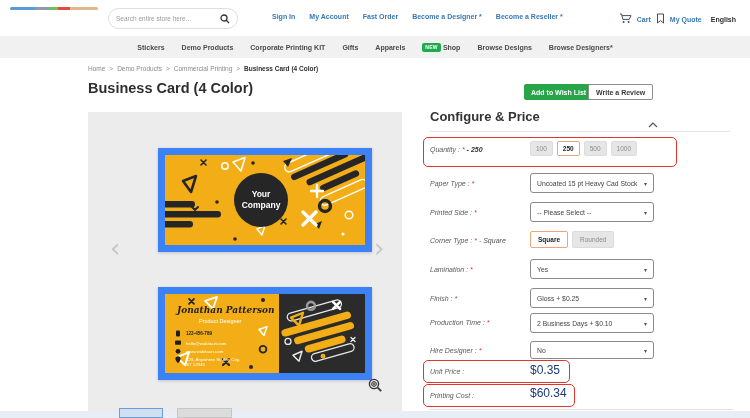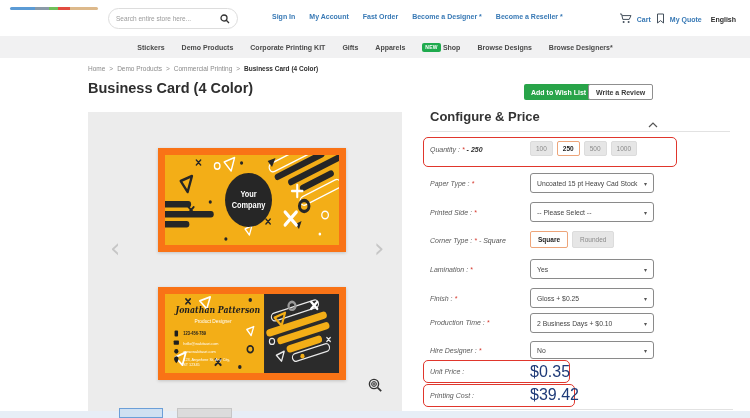--- a/index.html
+++ b/index.html
@@ -39,21 +39,21 @@
   .page-title { position:absolute; left:88px; top:80px; font-size:14.5px; font-weight:600; color:#2e2e2e; }
   .btn-wish { position:absolute; left:524px; top:84px; height:16px; padding:0 7px; background:#28a449;
     color:#fff; border:0; border-radius:2px; font-size:7px; font-weight:700; cursor:pointer;
     font-family:"Liberation Sans",sans-serif; }
   .btn-review { position:absolute; left:588px; top:84px; height:16px; padding:0 7px; background:#fff;
     color:#3a3a3a; border:1px solid #8f8f8f; border-radius:2px; font-size:7px; font-weight:700;
     cursor:pointer; font-family:"Liberation Sans",sans-serif; }
 
   
   .gallery { position:absolute; left:88px; top:112px; width:314px; height:300px; background:#ececec; }
-  .slide { position:absolute; left:70px; width:188px; background:#f97316; padding:7px;
+  .slide { position:absolute; left:70px; width:214px; background:#3b82f6; padding:7px;
     box-shadow:0 1px 3px rgba(0,0,0,.18); cursor:pointer; }
   .slide-front { top:36px; height:104px; }
   .slide-back { top:175px; height:93px; }
   .slide-inner { position:relative; width:100%; height:100%; background:#f3ae17; overflow:hidden; }
   .arrow { position:absolute; font-size:26px; color:#c6c6c6; cursor:pointer; line-height:20px;
     user-select:none; font-family:"DejaVu Sans",sans-serif; }
   .arrow-left { left:22px; top:126px; }
   .arrow-right { left:286px; top:126px; }
   .zoom-btn { position:absolute; left:280px; top:266px; cursor:pointer; }
   .thumb-strip { position:absolute; left:0; top:411px; width:750px; height:7px; background:#e7eef6; }
@@ -70,21 +70,21 @@
   .sel-suffix { color:#333; font-weight:700; }
   .redbox { position:absolute; border:1.5px solid #e0362c; border-radius:5px; pointer-events:none; }
   .dd { position:absolute; left:530px; width:124px; height:20px; border:1px solid #8a8a8a; border-radius:3px;
     background:#fff; display:flex; align-items:center; justify-content:space-between; padding:0 6px;
     font-size:6.8px; color:#444; cursor:pointer; }
   .dd .caret { font-size:6px; color:#555; }
   .optrow { position:absolute; left:530px; display:flex; gap:4px; }
   .opt { font-size:6.5px; padding:3px 5px; background:#e6e6e6; color:#8a8a8a; border:1px solid #dcdcdc;
     border-radius:2px; cursor:pointer; white-space:nowrap; }
   .opt.selected { background:#fff; border:1px solid #eda57a; color:#222; font-weight:700; }
-  .price-val { position:absolute; left:530px; font-size:16px; color:#1e3a78; font-weight:500; }
+  .price-val { position:absolute; left:530px; font-size:12px; color:#1e3a78; font-weight:500; }
 
   svg text { font-family:"Liberation Sans",sans-serif; }
   .script-name { font-family:"DejaVu Serif",serif; font-style:italic; font-weight:700; }
 </style>
 </head>
 <body>
 
 <div id="app">
 
   <div class="header">
@@ -344,16 +344,16 @@
     <span>No</span>
       <span class="caret">▾</span>
   </div>
 
   <div class="redbox" style="left:423px; top:360px; width:147px; height:23px;"></div>
   <div class="lbl" style="top:368px;">Unit Price :</div>
   <div class="price-val" style="top:363px;">$0.35</div>
 
   <div class="redbox" style="left:423px; top:384px; width:152px; height:23px;"></div>
   <div class="lbl" style="top:392px;">Printing Cost :</div>
-  <div class="price-val" style="top:386px;">$39.42</div>
+  <div class="price-val" style="top:386px;">$60.34</div>
 
   <div class="divider" style="left:430px; top:409px; width:303px;"></div>
 </div>
 
 </body></html>

